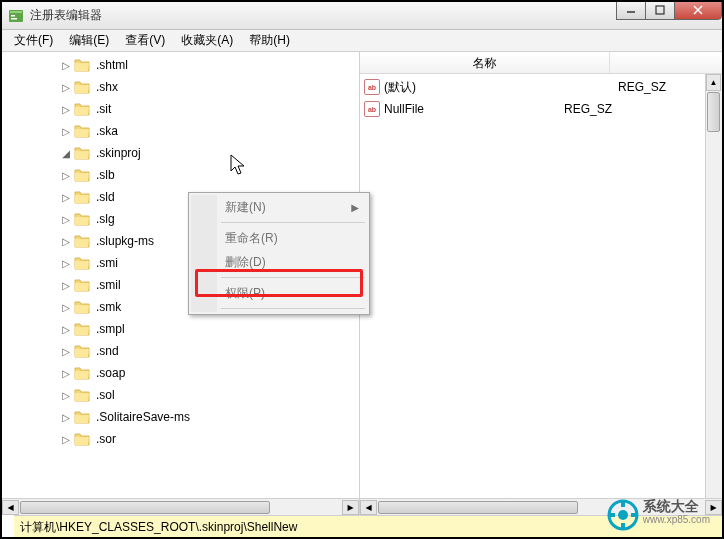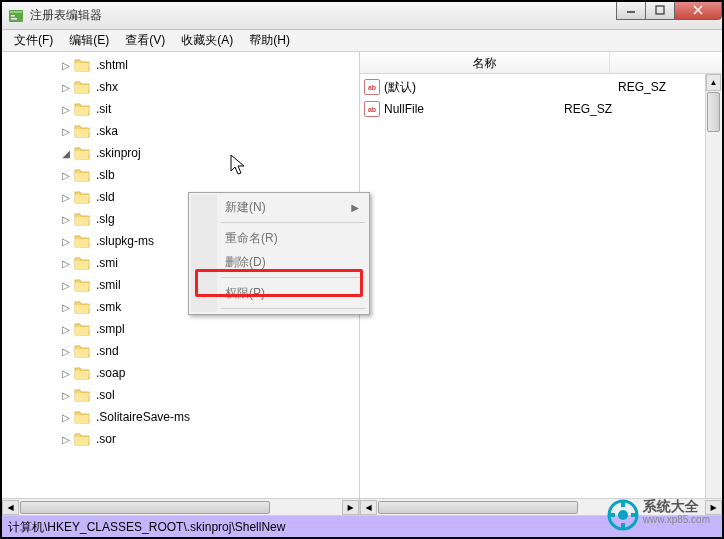--- a/index.html
+++ b/index.html
@@ -42,21 +42,21 @@
   
   .hscroll { position: absolute; bottom: 0; left: 0; right: 0; height: 17px; background: #f0f0f0; border-top: 1px solid #d0d0d0; display: flex; align-items: center; }
   .hscroll .btn { width: 17px; height: 15px; background: #e8e8e8; border: 1px solid #c0c0c0; display: flex; align-items: center; justify-content: center; font-size: 8px; }
   .hscroll .track { flex: 1; height: 15px; background: #f0f0f0; position: relative; }
   .hscroll .thumb { position: absolute; height: 13px; top: 1px; background: linear-gradient(to bottom, #e8e8e8, #d0d0d0); border: 1px solid #a0a0a0; border-radius: 2px; }
   .vscroll { position: absolute; top: 22px; right: 0; bottom: 17px; width: 17px; background: #f0f0f0; border-left: 1px solid #d0d0d0; }
   .vscroll .btn { height: 17px; width: 15px; background: #e8e8e8; border: 1px solid #c0c0c0; display: flex; align-items: center; justify-content: center; font-size: 8px; }
   .vscroll .thumb { width: 13px; margin: 1px; background: linear-gradient(to right, #e8e8e8, #d0d0d0); border: 1px solid #a0a0a0; border-radius: 2px; height: 40px; }
   
   
-  .statusbar { height: 22px; border-top: 1px solid #d0d0d0; padding: 3px 6px; background: #c4b5fd; font-size: 13px; }
+  .statusbar { height: 22px; border-top: 1px solid #d0d0d0; padding: 3px 6px; background: #fef9c3; font-size: 13px; margin-left: 12px; }
   
   
   .context-menu { position: absolute; left: 186px; top: 190px; width: 182px; background: #f2f2f2; border: 1px solid #a7a7a7; box-shadow: 2px 2px 4px rgba(0,0,0,.3); z-index: 100; padding: 2px; }
   .context-menu .strip { position: absolute; left: 2px; top: 2px; bottom: 2px; width: 26px; background: #e9e9e9; }
   .ctx-item { position: relative; height: 24px; display: flex; align-items: center; padding-left: 34px; color: #737373; }
   .ctx-item.disabled { color: #aaa; }
   .ctx-item .arrow { position: absolute; right: 8px; font-size: 10px; }
   .ctx-sep { height: 1px; background: #d0d0d0; margin: 3px 2px 3px 30px; }
   .ctx-highlight { position: absolute; border: 3px solid #e22; border-radius: 2px; pointer-events: none; }
   

